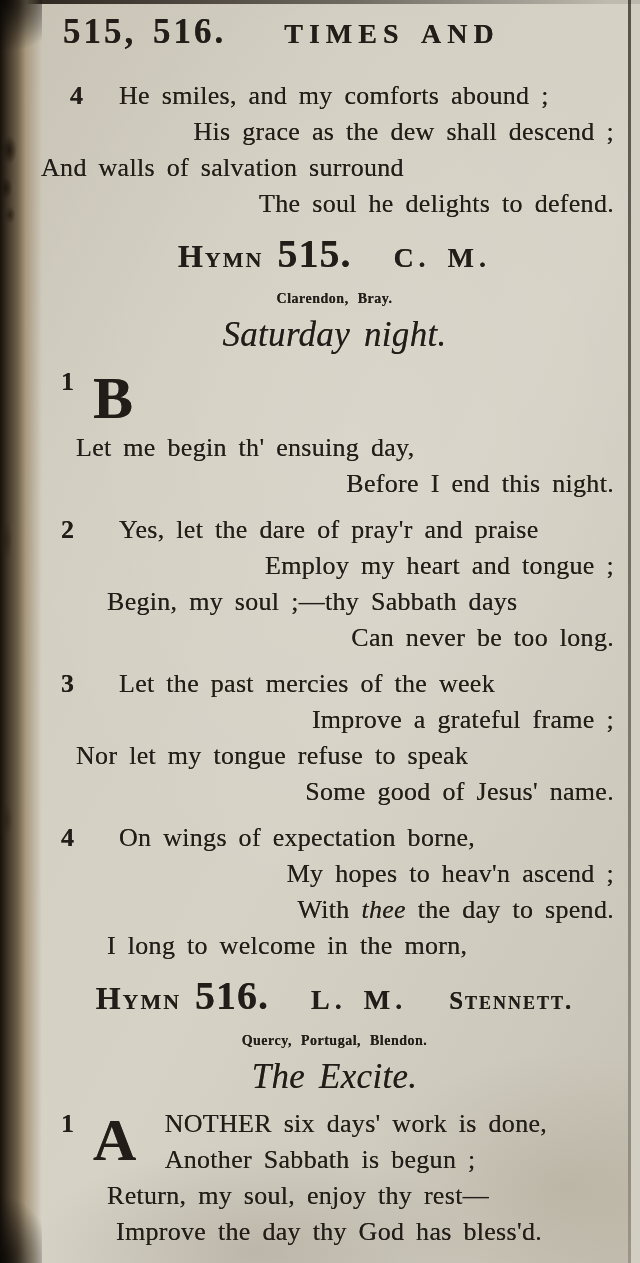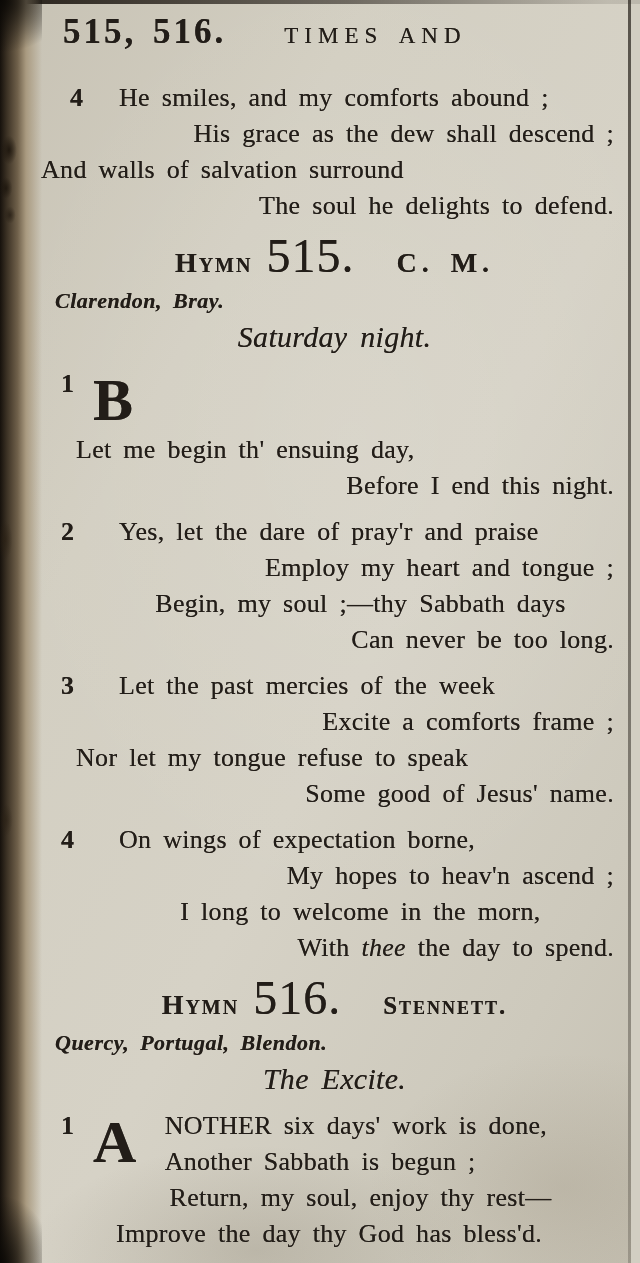--- a/index.html
+++ b/index.html
@@ -47,41 +47,41 @@
   
   .content{
     position:relative;z-index:4;
     padding:14px 26px 0 55px;
     font-size:26px;line-height:36px;
     letter-spacing:0.3px;word-spacing:5px;
     text-shadow:0 0 0.6px rgba(32,26,20,0.75);
   }
   .header{display:flex;align-items:baseline;margin-bottom:26px;}
   .hdr-num{font-size:35px;font-weight:bold;letter-spacing:3px;margin-left:8px;}
-  .hdr-title{font-size:23px;font-weight:normal;letter-spacing:6px;margin-left:58px;font-variant:small-caps;}
+  .hdr-title{font-size:28px;font-weight:bold;letter-spacing:6px;margin-left:58px;font-variant:small-caps;}
   .verse{position:relative;margin-bottom:0;}
   .verse.gap{margin-top:10px;}
   .vnum{position:absolute;left:6px;top:0;font-weight:bold;}
   .vnum.co{left:15px;}
   .line{white-space:nowrap;margin-left:19px;}
   .ind-a{padding-left:45px;}
   .ind-b{padding-left:70px;text-align:right;}
-  .ind-c{padding-left:33px;text-align:center;}
+  .ind-c{padding-left:33px;}
   .ind-d{padding-left:42px;}
   .ind-0{padding-left:2px;}
   .ind-neg{margin-left:-14px;}
   .dc-row{display:flex;align-items:flex-start;padding-left:38px;}
   .dropcap{font-size:60px;line-height:64px;font-weight:bold;margin:2px 9px 0 0;}
   .hymn-heading{display:flex;justify-content:center;align-items:baseline;gap:42px;margin-top:14px;height:50px;}
-  .hymn-label{font-size:28px;font-weight:bold;letter-spacing:2px;font-variant:small-caps;}
-  .hymn-number{font-size:48px;font-weight:normal;letter-spacing:1px;margin-left:-28px;text-align:right;}
+  .hymn-label{font-size:32px;font-weight:bold;letter-spacing:2px;font-variant:small-caps;}
+  .hymn-number{font-size:40px;font-weight:bold;letter-spacing:1px;margin-left:-28px;text-align:right;}
   .hymn-meter{font-size:28px;font-weight:bold;letter-spacing:5px;}
   .hymn-author{font-size:25px;font-weight:bold;letter-spacing:2px;font-variant:small-caps;}
-  .tunes{font-size:22px;font-weight:bold;letter-spacing:0.5px;line-height:26px;font-style:italic;}
-  .subtitle{text-align:center;font-style:italic;font-size:30px;line-height:38px;margin:4px 0 8px 0;}
+  .tunes{text-align:center;font-size:14px;font-weight:bold;letter-spacing:0.5px;line-height:26px;}
+  .subtitle{text-align:center;font-style:italic;font-size:35px;line-height:38px;margin:4px 0 8px 0;}
   .it{font-style:italic;}
 </style>
 </head>
 <body>
 
 <div class="scan">
   <div class="edge-left"></div>
   <div class="rule-top"></div>
   <div class="edge-right"></div>
   <div class="rule-right"></div>
@@ -122,36 +122,37 @@
       <span class="vnum">2</span>
       <div class="line ind-a">Yes, let the dare of pray'r and praise</div>
       <div class="line ind-b">Employ my heart and tongue ;</div>
       <div class="line ind-c">Begin, my soul ;—thy Sabbath days</div>
       <div class="line ind-b">Can never be too long.</div>
     </div>
 
     <div class="verse gap">
       <span class="vnum">3</span>
       <div class="line ind-a">Let the past mercies of the week</div>
-      <div class="line ind-b">Excite a comforts frame ;</div>
+      <div class="line ind-b">Improve a grateful frame ;</div>
       <div class="line ind-0">Nor let my tongue refuse to speak</div>
       <div class="line ind-b">Some good of Jesus' name.</div>
     </div>
 
     <div class="verse gap">
       <span class="vnum">4</span>
       <div class="line ind-a">On wings of expectation borne,</div>
       <div class="line ind-b">My hopes to heav'n ascend ;</div>
+      <div class="line ind-b"><span>With </span><span class="it">thee</span><span> the day to spend.</span></div>
       <div class="line ind-c">I long to welcome in the morn,</div>
-      <div class="line ind-b"><span>With </span><span class="it">thee</span><span> the day to spend.</span></div>
     </div>
 
     <div class="hymn-heading">
       <span class="hymn-label">Hymn</span>
       <span class="hymn-number">516.</span>
+      <span class="hymn-meter">L. M.</span>
       <span class="hymn-author">Stennett.</span>
     </div>
     <div class="tunes">Quercy, Portugal, Blendon.</div>
     <div class="subtitle">The Excite.</div>
 
     <div class="verse gap">
       <span class="vnum">1</span>
       <div class="dc-row">
         <span class="dropcap">A</span>
         <div class="dc-lines">

